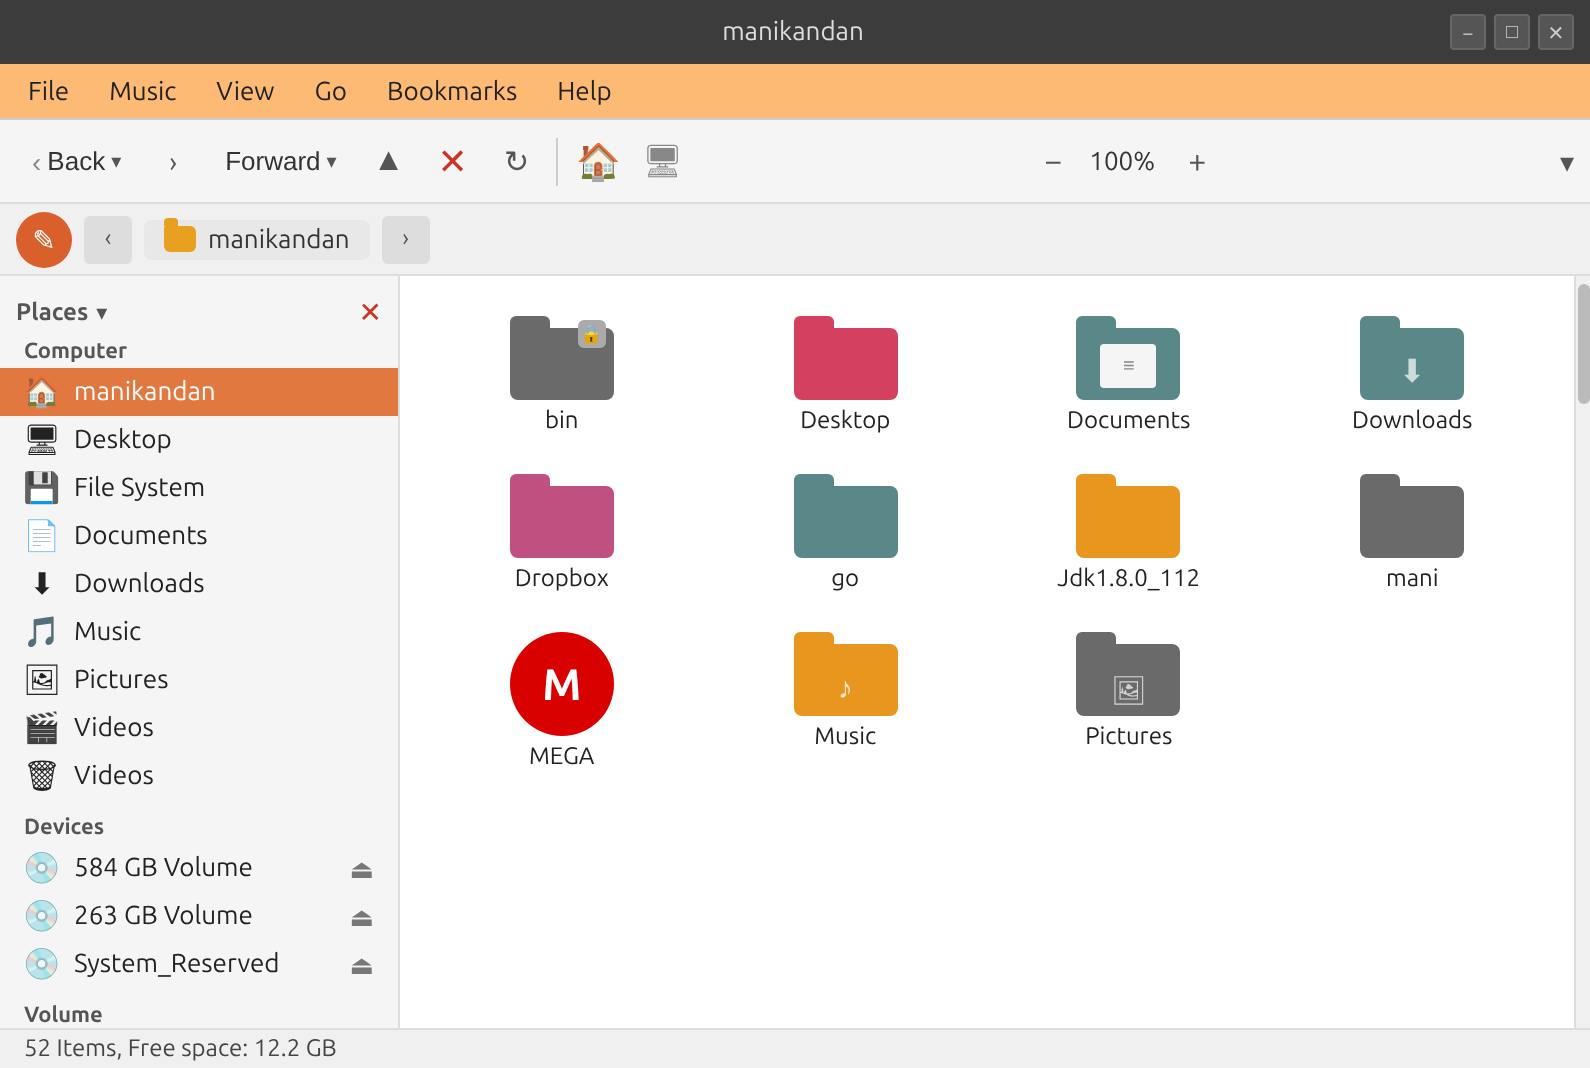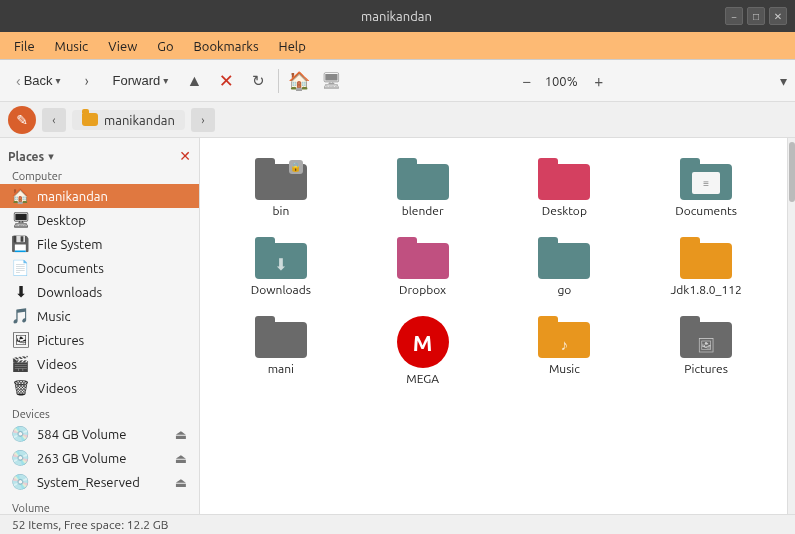--- a/index.html
+++ b/index.html
@@ -181,21 +181,21 @@
     #sidebar {
       width: 200px;
       background: #f5f5f5;
       border-right: 1px solid #ddd;
       overflow-y: auto;
       padding: 6px 0;
       flex-shrink: 0;
     }
     .sidebar-section-header {
       font-size: 11px;
-      font-weight: normal;
+      font-weight: bold;
       color: #555;
       padding: 4px 12px 2px;
       text-transform: none;
       letter-spacing: 0;
     }
     .sidebar-item {
       display: flex;
       align-items: center;
       gap: 7px;
       padding: 3px 12px;
@@ -497,27 +497,20 @@
 
     <div class="file-item">
       <div class="folder-icon dark">
         <div class="folder-tab"></div>
         <div class="folder-body"></div>
         <div class="lock-overlay">🔒</div>
       </div>
       <span class="label">bin</span>
     </div>
 
-    <div class="file-item">
-      <div class="folder-icon teal">
-        <div class="folder-tab"></div>
-        <div class="folder-body"></div>
-      </div>
-      <span class="label">blender</span>
-    </div>
 
 
     <div class="file-item">
       <div class="folder-icon pink">
         <div class="folder-tab"></div>
         <div class="folder-body"></div>
       </div>
       <span class="label">Desktop</span>
     </div>
 

